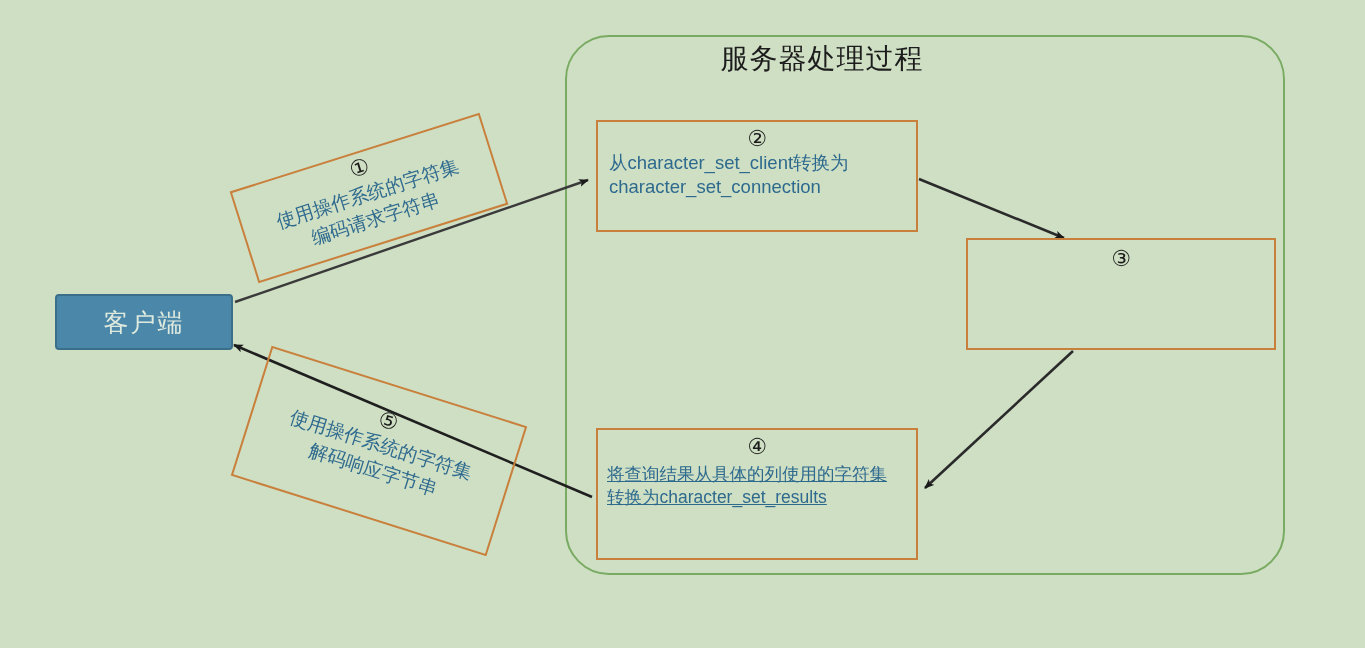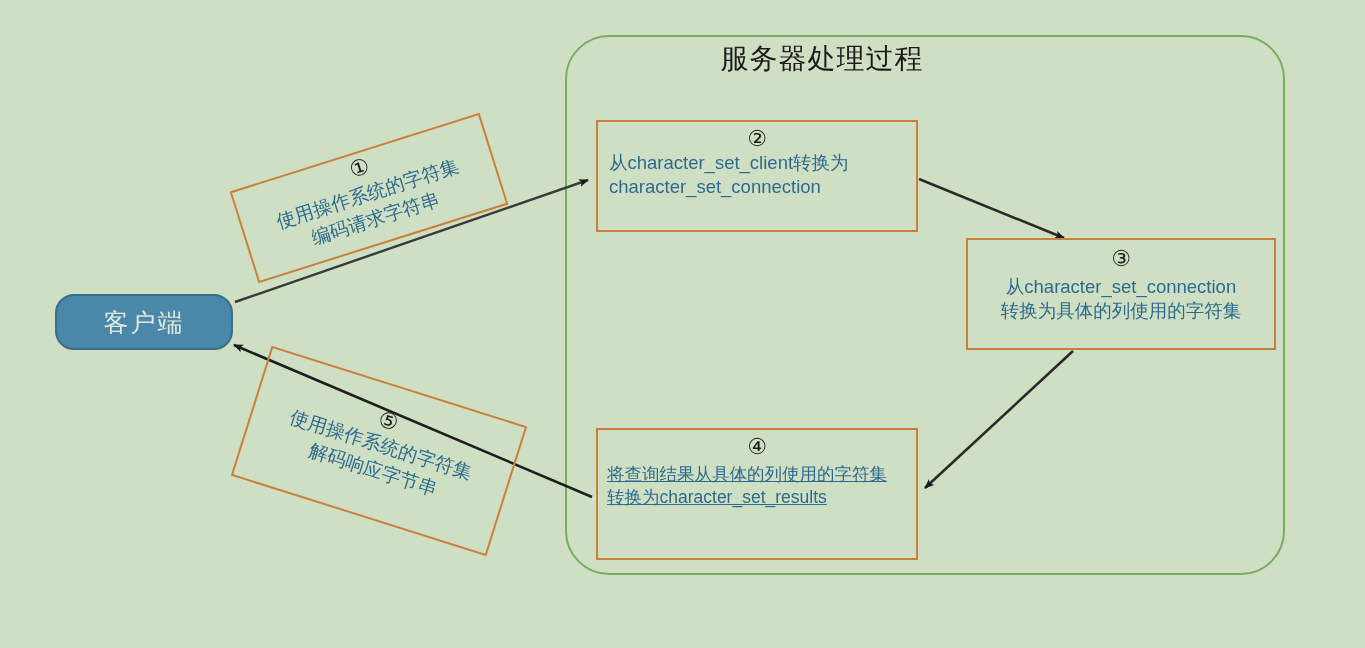--- a/index.html
+++ b/index.html
@@ -52,21 +52,21 @@
 
   
   .client-box {
     position: absolute;
     left: 55px;
     top: 294px;
     width: 178px;
     height: 56px;
     background: #4a87a8;
     border: 2px solid #3a6e89;
-    border-radius: 19px;
+    border-radius: 4px;
     box-sizing: border-box;
     display: flex;
     align-items: center;
     justify-content: center;
     color: #dfeadf;
     font-size: 25px;
     letter-spacing: 2px;
   }
 
   
@@ -174,22 +174,20 @@
   </div>
 
   <div class="step-box" id="box2">
     <span class="step-num">②</span>
     <span class="step-text">从character_set_client转换为
 character_set_connection</span>
   </div>
 
   <div class="step-box" id="box3">
     <span class="step-num">③</span>
-    <span class="step-text">从character_set_connection
-转换为具体的列使用的字符集</span>
   </div>
 
   <div class="step-box" id="box4">
     <span class="step-num">④</span>
     <span class="step-text">将查询结果从具体的列使用的字符集
 转换为character_set_results</span>
   </div>
 
   <div class="note-box" id="note5">
     <span class="note-num">⑤</span>

